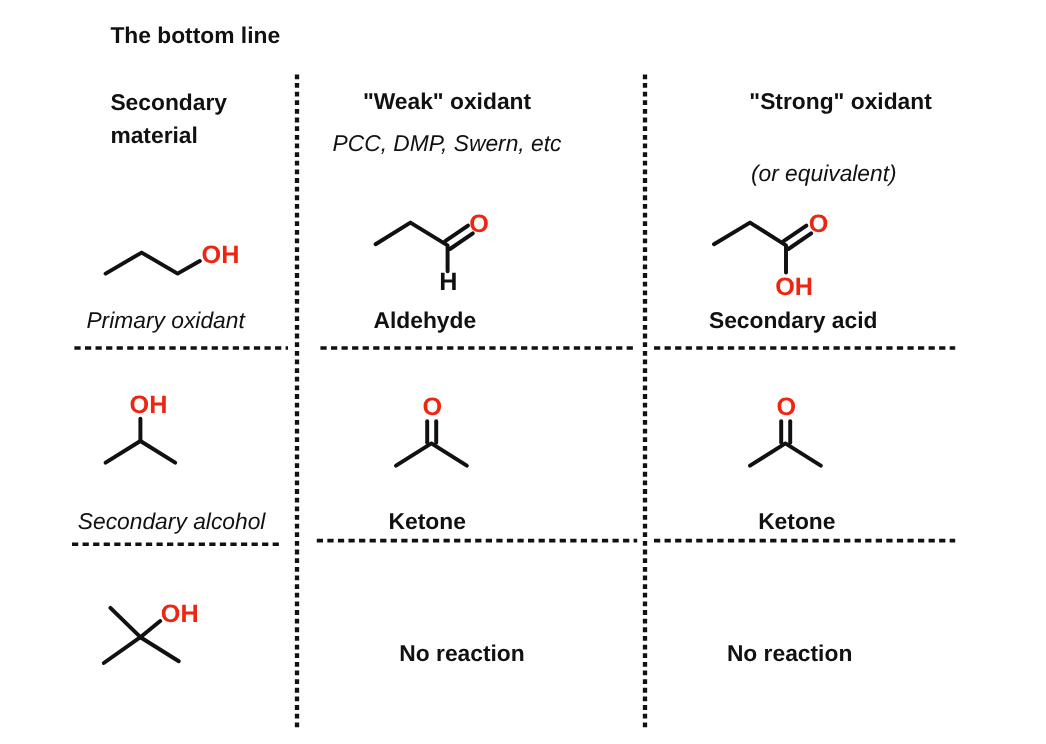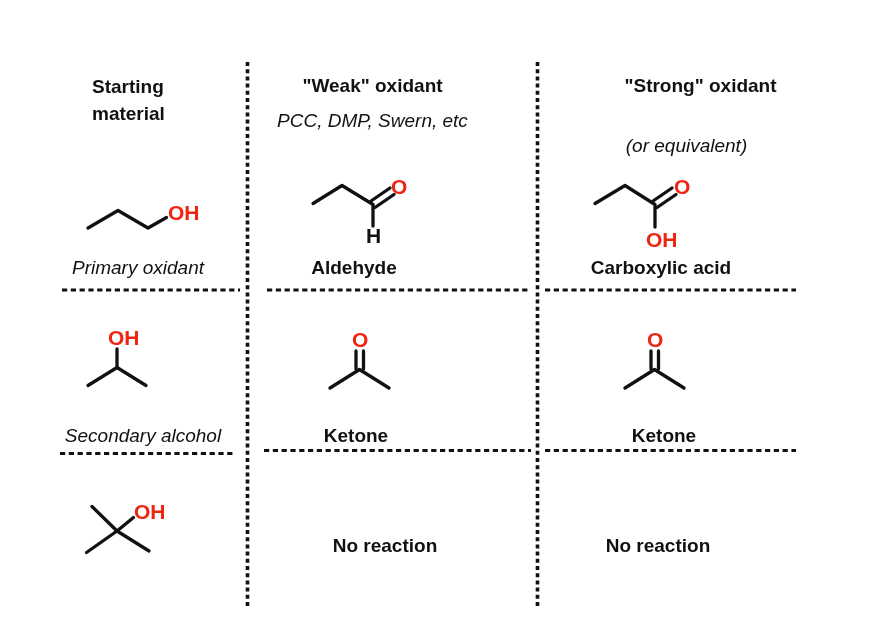--- a/index.html
+++ b/index.html
@@ -60,23 +60,24 @@
       <path class="bond" d="M651 351 L651 369"></path>
       <path class="bond" d="M658.5 351 L658.5 369"></path>
 
       <path class="bond" d="M117 531 L92 506.5"></path>
       <path class="bond" d="M117 531 L86.5 552.5"></path>
       <path class="bond" d="M117 531 L149 551"></path>
       <path class="bond" d="M117 531 L133.5 517.5"></path>
     </g>
   </svg>
 
+  <div class="abs bold t19" style="left:92px;top:21px;">The bottom line</div>
 
   <div class="abs bold t19" style="left:92px;top:73px;line-height:27px;">
-    <div>Starting</div>
+    <div>Secondary</div>
     <div>material</div>
   </div>
 
   <div class="abs bold t19 ctr" style="left:280px;top:76px;width:185px;">"Weak" oxidant</div>
   <div class="abs it t19 ctr" style="left:255px;top:111px;width:235px;">PCC, DMP, Swern, etc</div>
 
   <div class="abs bold t19 ctr" style="left:608px;top:76px;width:185px;">"Strong" oxidant</div>
   <div class="abs it t19 ctr" style="left:594px;top:126px;width:185px;margin-top:10px;">(or equivalent)</div>
 
   <span class="atom red" style="left:168px;top:202px;">OH</span>
@@ -84,21 +85,21 @@
   <span class="atom" style="left:366px;top:225px;">H</span>
   <span class="atom red" style="left:674px;top:176px;">O</span>
   <span class="atom red" style="left:646px;top:229px;">OH</span>
   <span class="atom red" style="left:108px;top:327px;">OH</span>
   <span class="atom red" style="left:352px;top:329px;">O</span>
   <span class="atom red" style="left:647px;top:329px;">O</span>
   <span class="atom red" style="left:134px;top:501px;">OH</span>
 
   <div class="abs it t19 ctr" style="left:60px;top:258px;width:156px;">Primary oxidant</div>
   <div class="abs bold t19 ctr" style="left:294px;top:258px;width:120px;">Aldehyde</div>
-  <div class="abs bold t19 ctr" style="left:581px;top:258px;width:160px;">Carboxylic acid</div>
+  <div class="abs bold t19 ctr" style="left:581px;top:258px;width:160px;">Secondary acid</div>
 
   <div class="abs it t19 ctr" style="left:48px;top:426px;width:190px;">Secondary alcohol</div>
   <div class="abs bold t19 ctr" style="left:296px;top:426px;width:120px;">Ketone</div>
   <div class="abs bold t19 ctr" style="left:604px;top:426px;width:120px;">Ketone</div>
 
   <div class="abs bold t19 ctr" style="left:305px;top:536px;width:160px;">No reaction</div>
   <div class="abs bold t19 ctr" style="left:578px;top:536px;width:160px;">No reaction</div>
 
 </div>
 

